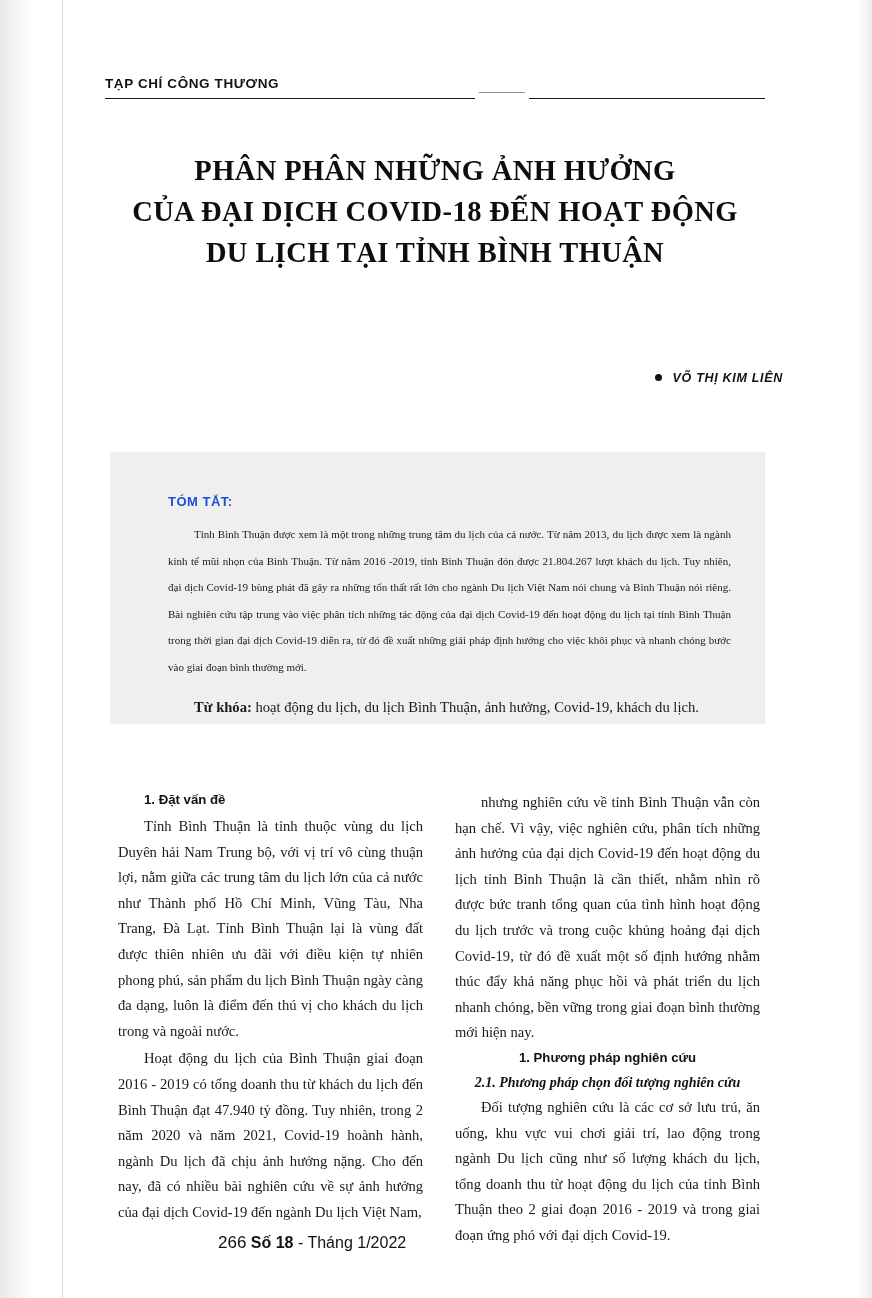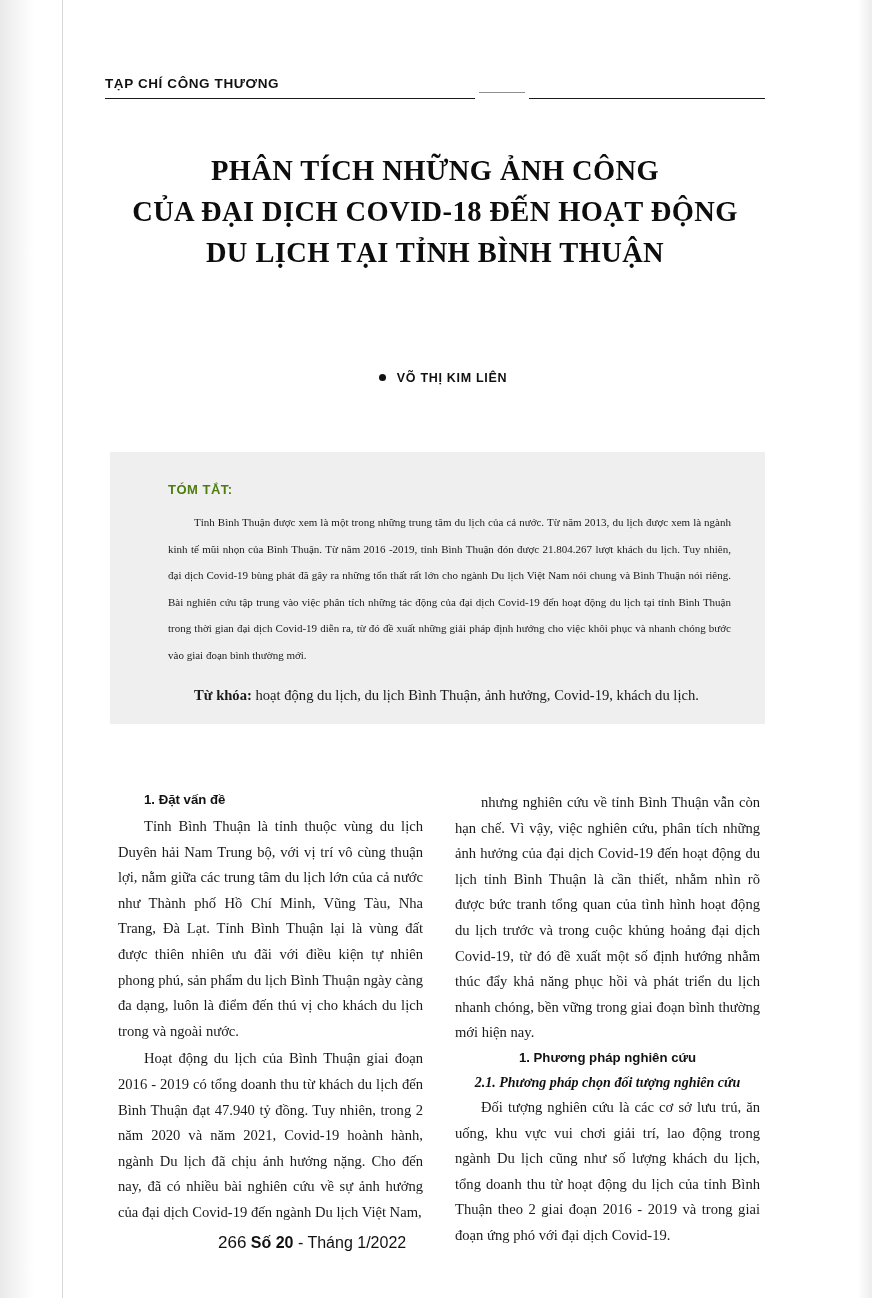--- a/index.html
+++ b/index.html
@@ -103,23 +103,24 @@
     font-size: 28.5px;
     line-height: 41px;
     letter-spacing: 0.4px;
     color: #0d0d0d;
     white-space: nowrap;
   }
   
   .author-block {
     position: absolute;
     top: 368px;
-    left: 8px;
-    width: 660px;
-    text-align: center;
+    left: 18px;
+    width: 660px;
+    text-align: right;
+    font-style: italic;
   }
   .author-name {
     font-family: "Liberation Sans", sans-serif;
     font-weight: bold;
     font-size: 12.5px;
     letter-spacing: 0.7px;
     color: #111111;
     display: inline-block;
   }
   .author-bullet {
@@ -141,22 +142,23 @@
     background: #efeff0;
   }
   .abstract-inner {
     padding: 30px 34px 0 58px;
   }
   .abstract-heading {
     font-family: "Liberation Sans", sans-serif;
     font-weight: bold;
     font-size: 13px;
     letter-spacing: 0.5px;
-    color: #4d7c0f;
+    color: #1d4ed8;
     margin-bottom: 12px;
+    margin-top: 12px;
   }
   .abstract-text {
     font-family: "Liberation Serif", serif;
     font-size: 11px;
     line-height: 26.5px;
     text-align: justify;
     color: #1a1a1a;
     text-indent: 26px;
   }
   .abstract-keywords {
@@ -246,21 +248,21 @@
   <div class="content">
 
     <div class="journal-header">
       <div class="journal-name">TẠP CHÍ CÔNG THƯƠNG</div>
       <div class="header-rule"></div>
       <div class="header-rule-gap"></div>
       <div class="header-rule-dash"></div>
     </div>
 
     <div class="title-block">
-      <div class="title-line">PHÂN TÍCH NHỮNG ẢNH CÔNG</div>
+      <div class="title-line">PHÂN PHÂN NHỮNG ẢNH HƯỞNG</div>
       <div class="title-line">CỦA ĐẠI DỊCH COVID-18 ĐẾN HOẠT ĐỘNG</div>
       <div class="title-line">DU LỊCH TẠI TỈNH BÌNH THUẬN</div>
     </div>
 
     <div class="author-block">
       <span class="author-bullet"></span>
       <span class="author-name">VÕ THỊ KIM LIÊN</span>
     </div>
 
     <div class="abstract-box">
@@ -280,17 +282,17 @@
       <div class="col col-right">
         <p class="para">nhưng nghiên cứu về tỉnh Bình Thuận vẫn còn hạn chế. Vì vậy, việc nghiên cứu, phân tích những ảnh hưởng của đại dịch Covid-19 đến hoạt động du lịch tỉnh Bình Thuận là cần thiết, nhằm nhìn rõ được bức tranh tổng quan của tình hình hoạt động du lịch trước và trong cuộc khủng hoảng đại dịch Covid-19, từ đó đề xuất một số định hướng nhằm thúc đẩy khả năng phục hồi và phát triển du lịch nhanh chóng, bền vững trong giai đoạn bình thường mới hiện nay.</p>
         <div class="sec-heading">1. Phương pháp nghiên cứu</div>
         <div class="sec-subheading">2.1. Phương pháp chọn đối tượng nghiên cứu</div>
         <p class="para">Đối tượng nghiên cứu là các cơ sở lưu trú, ăn uống, khu vực vui chơi giải trí, lao động trong ngành Du lịch cũng như số lượng khách du lịch, tổng doanh thu từ hoạt động du lịch của tỉnh Bình Thuận theo 2 giai đoạn 2016 - 2019 và trong giai đoạn ứng phó với đại dịch Covid-19.</p>
       </div>
     </div>
 
     <div class="footer">
       <span class="page-num">266</span>
-      <span class="issue">Số 20</span><span> - Tháng 1/2022</span>
+      <span class="issue">Số 18</span><span> - Tháng 1/2022</span>
     </div>
 
   </div>
 </div>
 
 </body></html>

